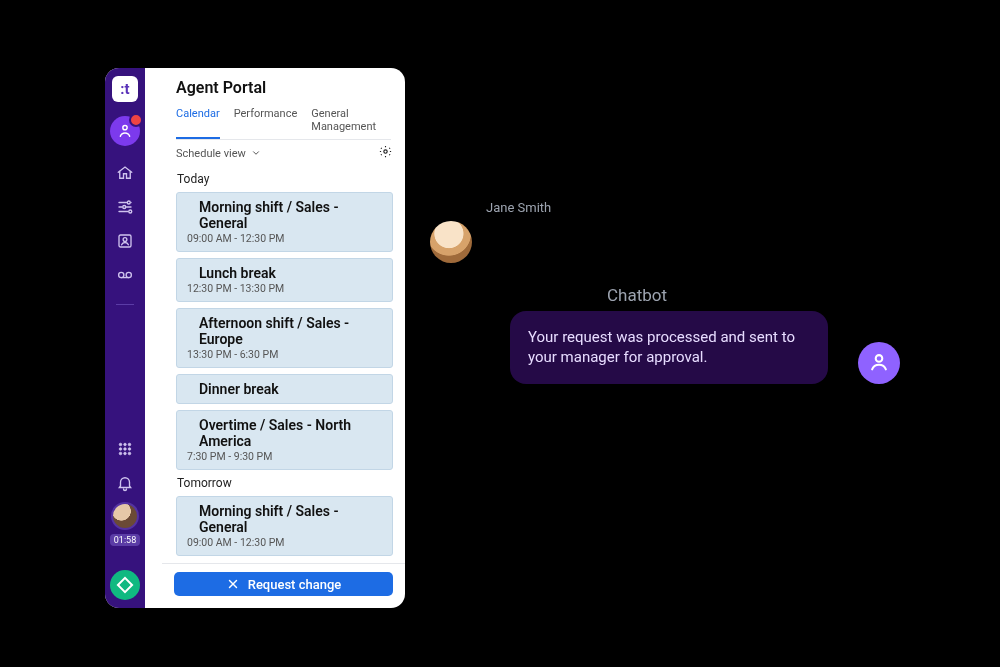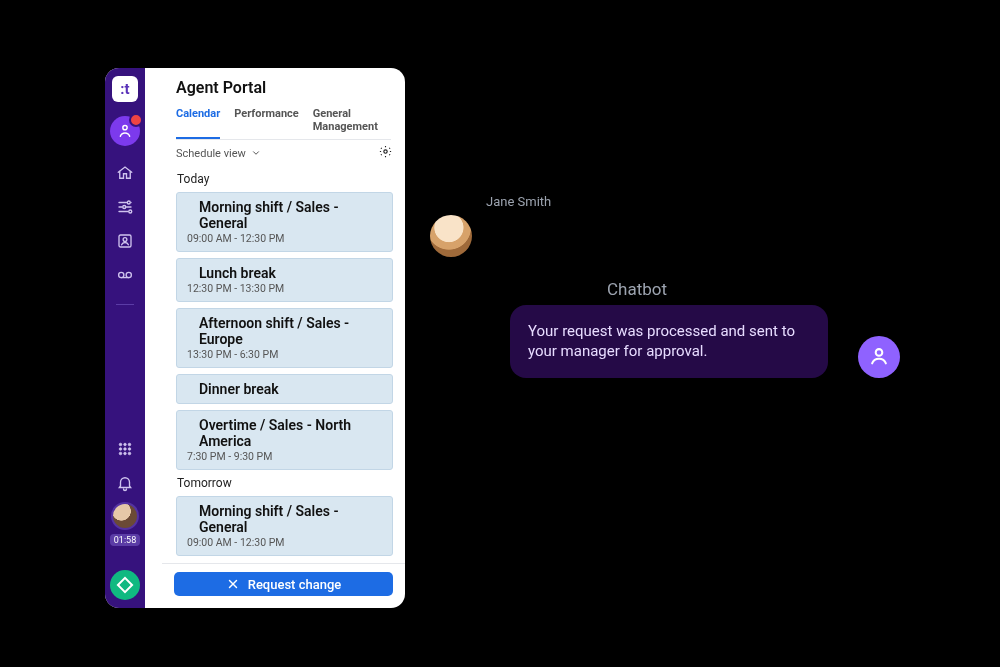--- a/index.html
+++ b/index.html
@@ -19,35 +19,35 @@
     .rail-spacer { flex:1; }
     .rail-avatar { width:28px; height:28px; border-radius:50%; margin-bottom:4px; background:radial-gradient(circle at 35% 30%, #e6c8a8 0 40%, #6b4a36 42% 100%); border:2px solid #5432a2; }
     .rail-timer { font-size:9px; background:#5b3ca6; color:#fff; padding:1px 4px; border-radius:4px; margin-bottom:24px; }
     .rail-diamond { width:30px; height:30px; background:#10b981; border-radius:50%; display:flex; align-items:center; justify-content:center; }
     .rail-diamond span{ width:12px; height:12px; border:2px solid #fff; transform:rotate(45deg); }
 
     .panel { flex:1; display:flex; flex-direction:column; min-width:0;padding-left:17px; }
     .hdr { padding:10px 14px 0; }
     .hdr-title { font-size:16px; font-weight:600; color:#111; }
     .tabs { display:flex; gap:14px; font-size:11px; color:#555; border-bottom:1px solid #e5e7eb; margin-top:6px; }
-    .tab { padding:4px 0 6px; cursor:pointer;font-weight:bold; }
+    .tab { padding:4px 0 6px; cursor:pointer; }
     .tab.active { color:#1d6ce4; border-bottom:2px solid #1d6ce4; }
     .subhdr { display:flex; align-items:center; justify-content:space-between; padding:4px 12px 4px 14px; font-size:11px; color:#555; }
     .subhdr-left { display:flex; align-items:center; gap:5px; cursor:pointer;}
     .gear { cursor:pointer; }
     .body { flex:1; overflow:auto; padding:0 12px 6px 14px; }
     .daylabel { font-size:12px; color:#222; margin:6px 0 6px 1px; }
     .slot { background:#d9e7f1; border:1px solid #c2d6e6; border-radius:3px; padding:6px 10px; margin-bottom:6px; }
     .slot-title { font-size:14px; font-weight:600; color:#111;margin-left:12px; }
     .slot-time { font-size:10.5px; color:#555; margin-top:1px; }
     .footer { padding:8px 12px 12px; border-top:1px solid #e5e7eb; }
     .req-btn { width:100%; background:#1d6ce4; color:#fff; border:none; border-radius:5px; height:24px; display:flex; align-items:center; justify-content:center; gap:8px; font-size:13px; font-weight:500; cursor:pointer; }
 
     
-    .chat { position:absolute; left:430px; top:194px; width:470px; }
+    .chat { position:absolute; left:430px; top:200px; width:470px; }
     .from-user { color:#9ca3af; font-size:13px; margin:0 0 6px 56px; }
     .user-row { display:flex; align-items:flex-end; gap:14px; }
     .user-av { width:42px; height:42px; border-radius:50%; background:radial-gradient(circle at 45% 30%, #f9e3c8 0 38%, #d7a26a 40% 58%, #9f6a3a 60% 100%); flex:none; }
     .user-bubble { background:#6a0dd6; color:#fff; border-radius:16px; padding:16px 18px; font-size:15px; line-height:1.35; max-width:350px; }
     .from-bot { color:#9ca3af; font-size:17px; text-align:center; margin:22px 56px 6px 0; }
     .bot-row { display:flex; align-items:flex-end; justify-content:flex-end; gap:30px; margin-left:80px; }
     .bot-bubble { background:#250a47; color:#e7dcff; border-radius:16px; padding:16px 18px; font-size:15px; line-height:1.35; max-width:350px; }
     .bot-av { width:42px; height:42px; border-radius:50%; background:#8f62ff; display:flex; align-items:center; justify-content:center; flex:none; }
     .bot-av svg { color:#fff; }
   </style>

